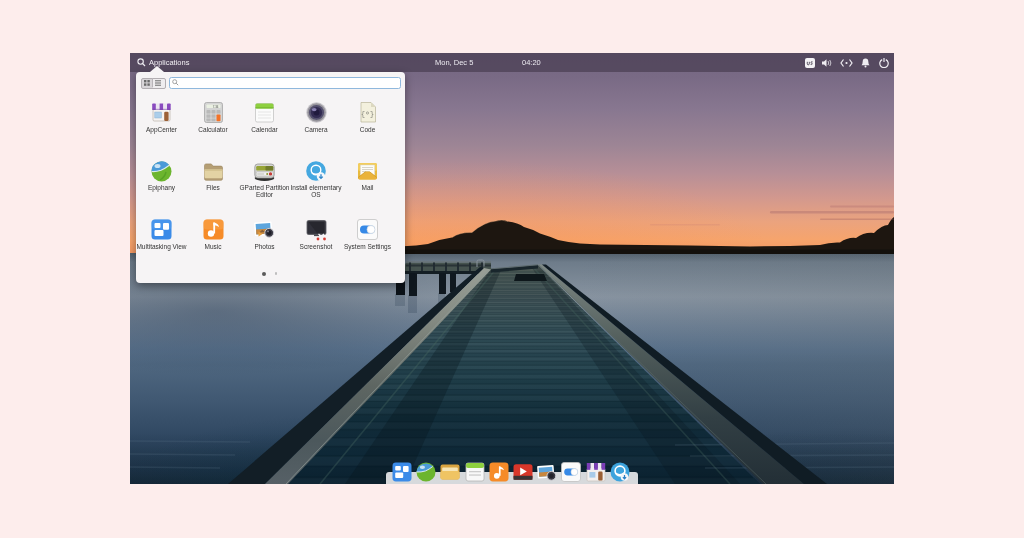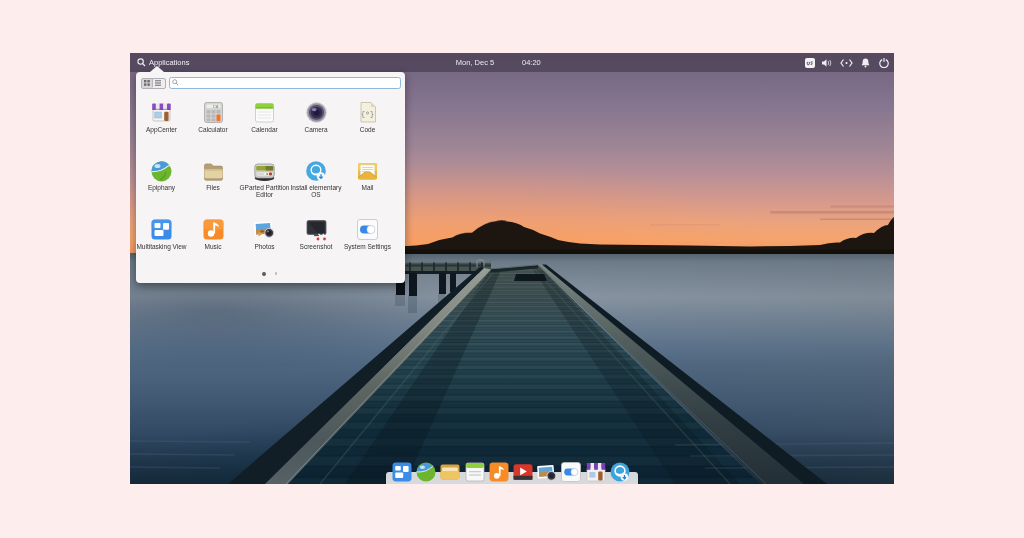--- a/index.html
+++ b/index.html
@@ -312,21 +312,21 @@
       <circle cx="14.5" cy="15" r="3.8" fill="#f2f6fa"></circle>
       <path d="M14.5 13 L14.5 16.7 M12.9 15.1 L14.5 16.8 L16.1 15.1" stroke="#2a7fc4" stroke-width="1.2" fill="none"></path>
     </svg>
 
 <div style="position:absolute;left:0;top:0;width:764px;height:19px;background:rgba(60,50,68,0.55)">
   <svg style="position:absolute;left:7px;top:5px" width="9" height="9" viewBox="0 0 9 9">
         <circle cx="3.6" cy="3.6" r="2.7" fill="none" stroke="#efedf2" stroke-width="1.1"></circle>
         <line x1="5.7" y1="5.7" x2="8" y2="8" stroke="#efedf2" stroke-width="1.2"></line>
       </svg>
   <div style="position:absolute;left:19px;top:0;height:22px;line-height:19px;font-size:7.5px;color:#f2f0f4;">Applications</div>
-  <div style="position:absolute;left:305px;top:0;width:80px;height:22px;line-height:19px;font-size:7.5px;color:#eceaf0;text-align:center">Mon, Dec 5</div>
+  <div style="position:absolute;left:305px;top:0;width:80px;height:22px;line-height:19px;font-size:7.5px;color:#eceaf0;text-align:left">Mon, Dec 5</div>
   <div style="position:absolute;left:392px;top:0;width:40px;height:19px;line-height:19px;font-size:7.5px;color:#eceaf0;">04:20</div>
   <svg style="position:absolute;left:675px;top:5px" width="10" height="10" viewBox="0 0 10 10">
         <rect x="0" y="0" width="10" height="10" rx="2" fill="#f4f2f5"></rect>
         <path d="M2.3 3.8 v2 q0 1 1 1 q1 0 1-1 v-2" stroke="#4a4454" stroke-width="0.9" fill="none"></path>
         <path d="M7.6 3.9 q-1.1-0.4-1.6 0.2 q-0.4 0.7 0.5 1 q1 0.3 0.7 1 q-0.4 0.7-1.6 0.3" stroke="#4a4454" stroke-width="0.9" fill="none"></path>
       </svg>
   <svg style="position:absolute;left:691px;top:5px" width="11" height="10" viewBox="0 0 11 10">
         <polygon points="1,3.4 3,3.4 5.5,1.2 5.5,8.8 3,6.6 1,6.6" fill="#efedf2"></polygon>
         <path d="M7 3 q1.5 2 0 4 M8.8 2 q2.2 3 0 6" stroke="#efedf2" stroke-width="0.9" fill="none" opacity="0.85"></path>
       </svg>

